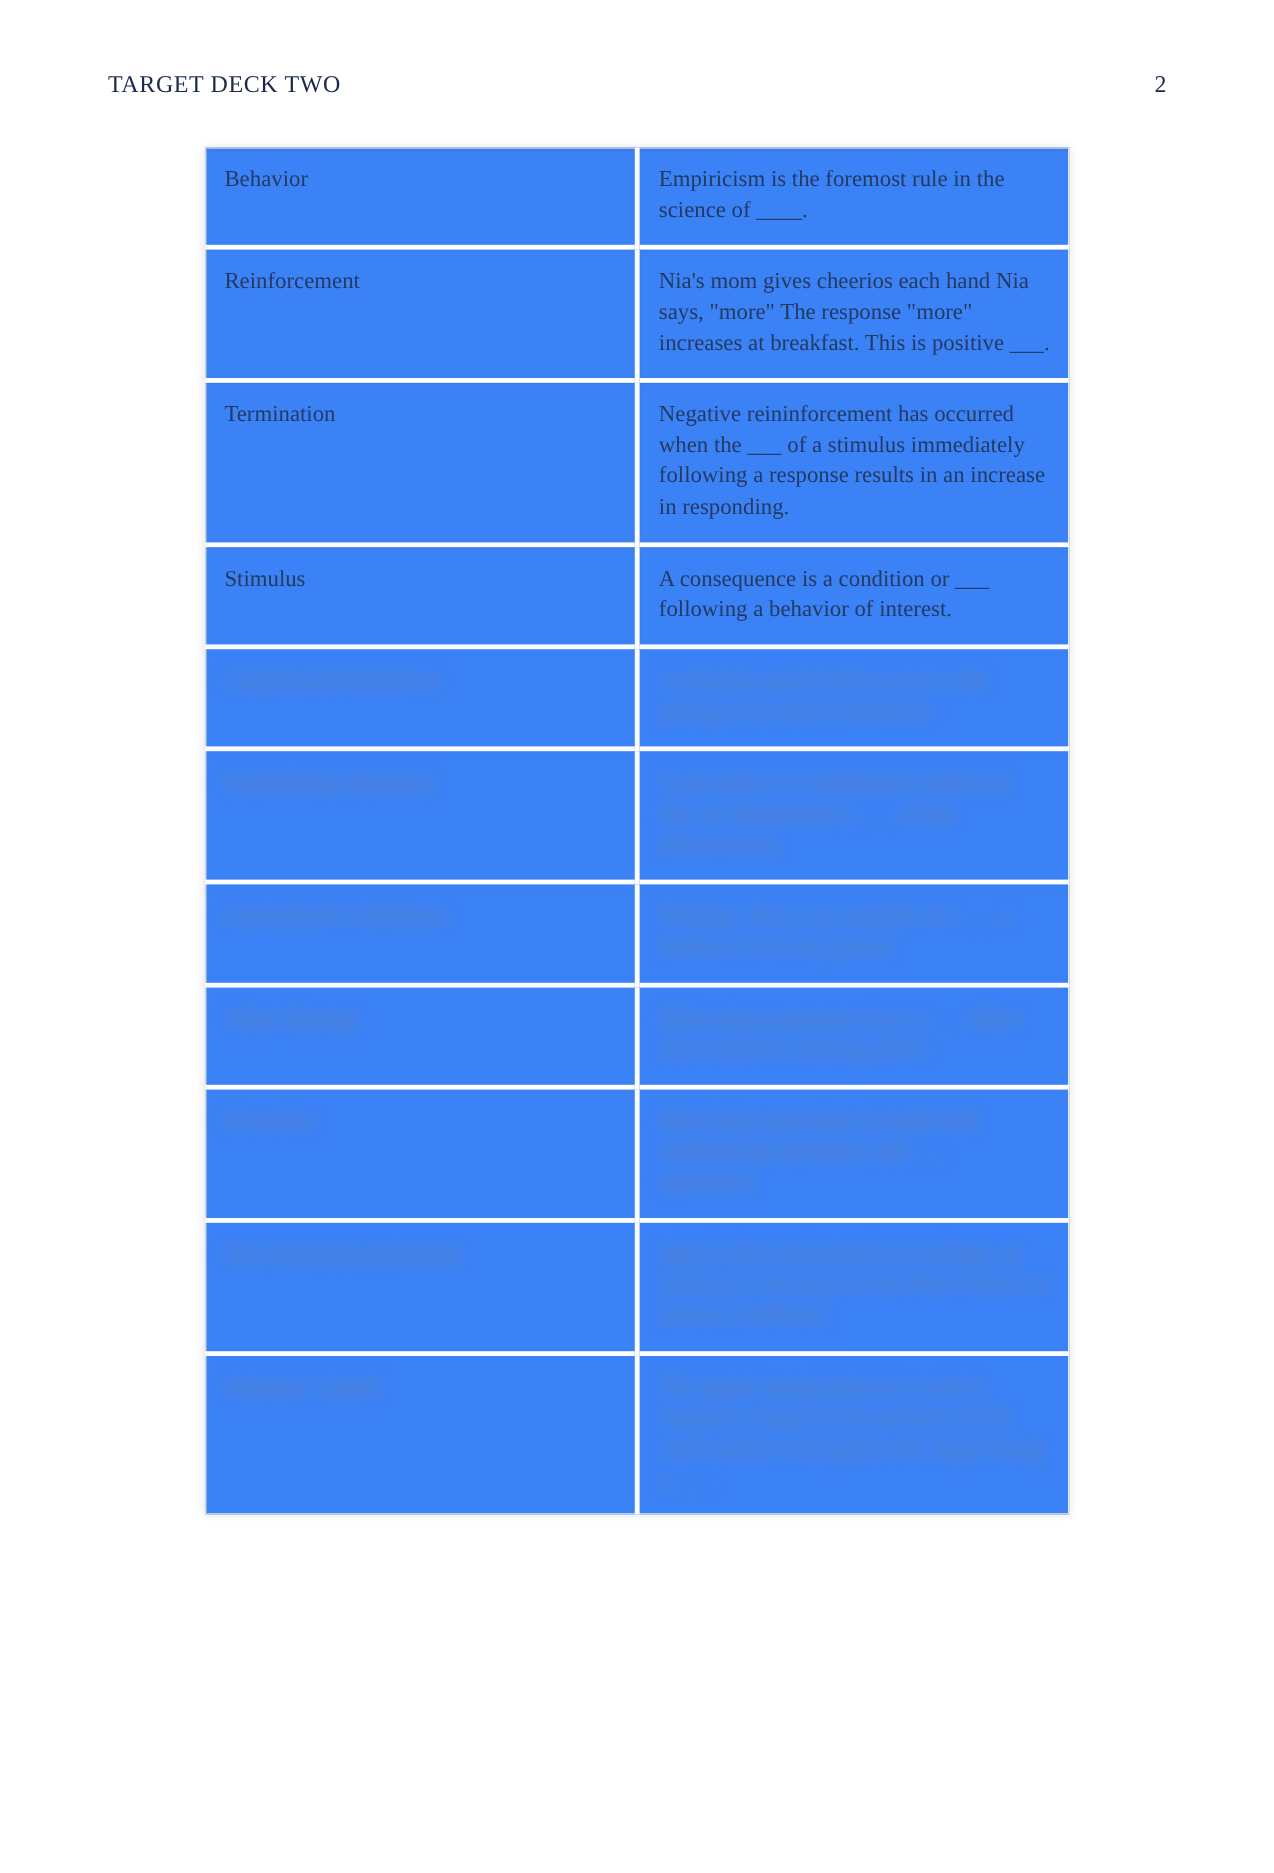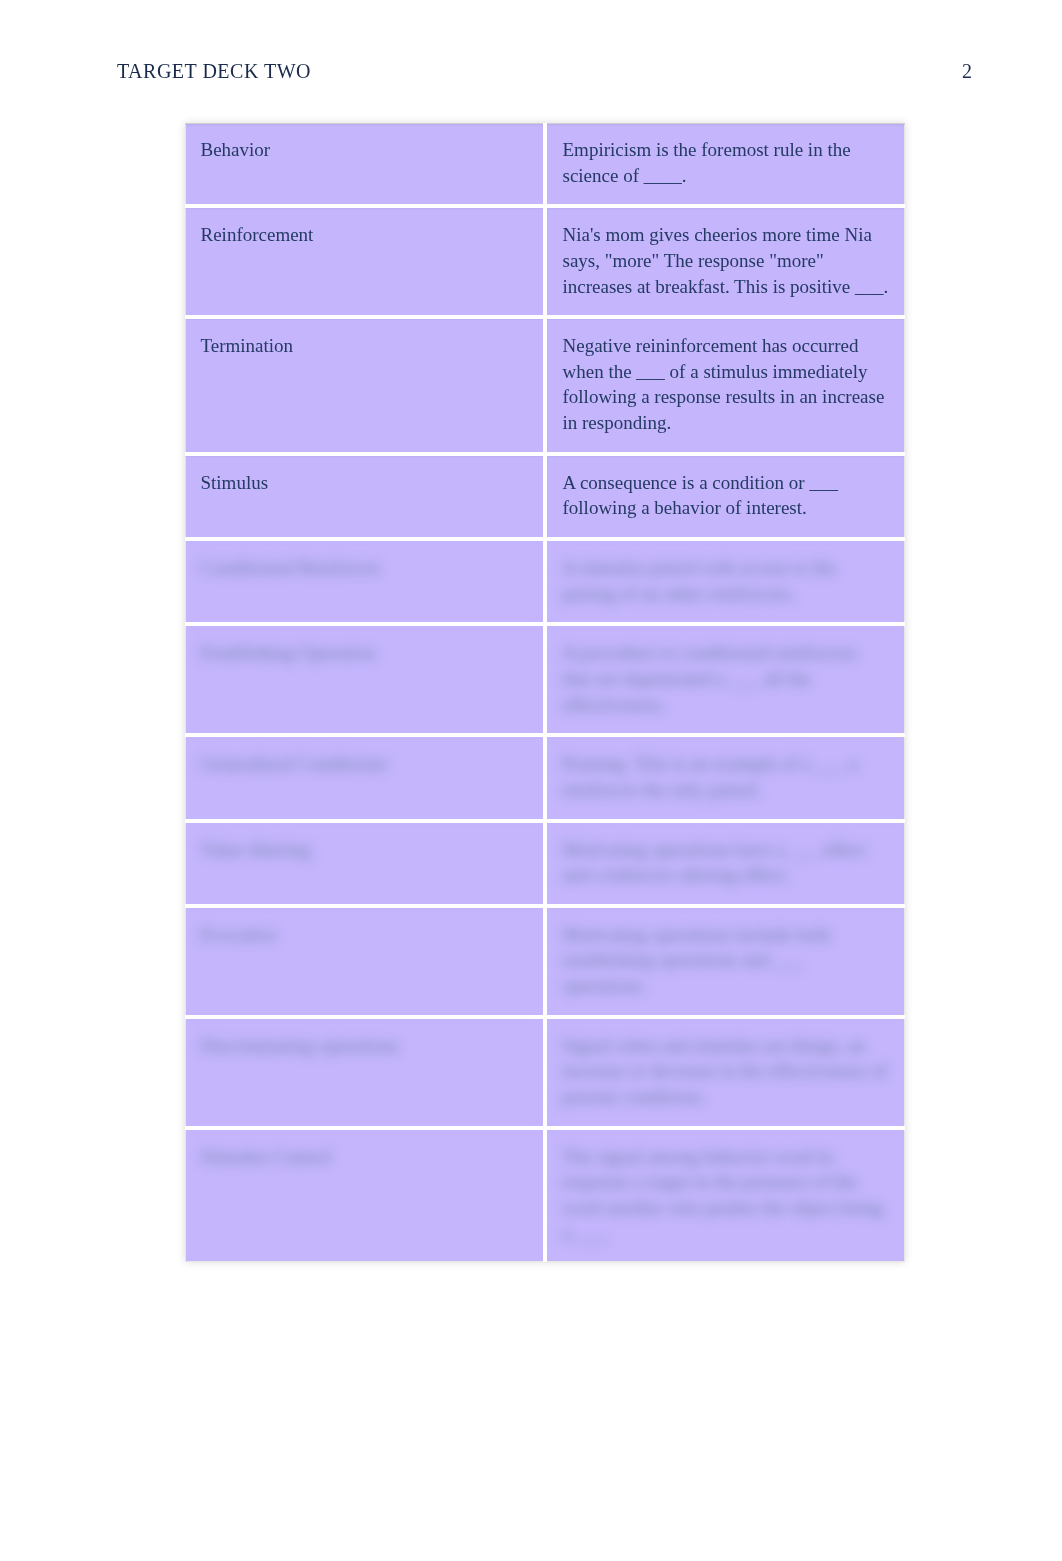--- a/index.html
+++ b/index.html
@@ -6,38 +6,37 @@
   body {
     font-family: "Times New Roman", Times, serif;
     background: #ffffff;
     width: 1062px;
     height: 1561px;
     position: relative;
     color: #1a2a4a;
   }
   .page {
     padding: 60px 90px 40px 90px;
-    margin-left: 27px;
   }
   .header-row {
     display: flex;
     justify-content: space-between;
     align-items: baseline;
     font-size: 20px;
     color: #1a2a4a;
     margin-bottom: 40px;
   }
   .header-title { letter-spacing: 0.5px; }
   .page-number { font-size: 20px; }
   .styled-table {
     width: 720px;
     margin: 0 auto;
     border-collapse: collapse;
     box-shadow: 0 0 8px rgba(0,0,0,0.15), inset 0 0 0 1px #e6e6e6;
-    background: #c4b5fd;
+    background: #3b82f6;
   }
   .styled-table td {
     vertical-align: top;
     padding: 14px 16px 16px 16px;
     font-size: 19px;
     line-height: 1.35;
     color: #243a63;
     position: relative;
   }
   .styled-table tr td:first-child {
@@ -72,21 +71,21 @@
   </div>
 
   <table class="styled-table">
     <tbody id="table-body">
         <tr>
           <td>Behavior</td>
           <td>Empiricism is the foremost rule in the science of ____.</td>
         </tr>
         <tr>
           <td>Reinforcement</td>
-          <td>Nia's mom gives cheerios more time Nia says, "more" The response "more" increases at breakfast. This is positive ___.</td>
+          <td>Nia's mom gives cheerios each hand Nia says, "more" The response "more" increases at breakfast. This is positive ___.</td>
         </tr>
         <tr>
           <td>Termination</td>
           <td>Negative reininforcement has occurred when the ___ of a stimulus immediately following a response results in an increase in responding.</td>
         </tr>
         <tr>
           <td>Stimulus</td>
           <td>A consequence is a condition or ___ following a behavior of interest.</td>
         </tr>
         <tr class="blurred">

